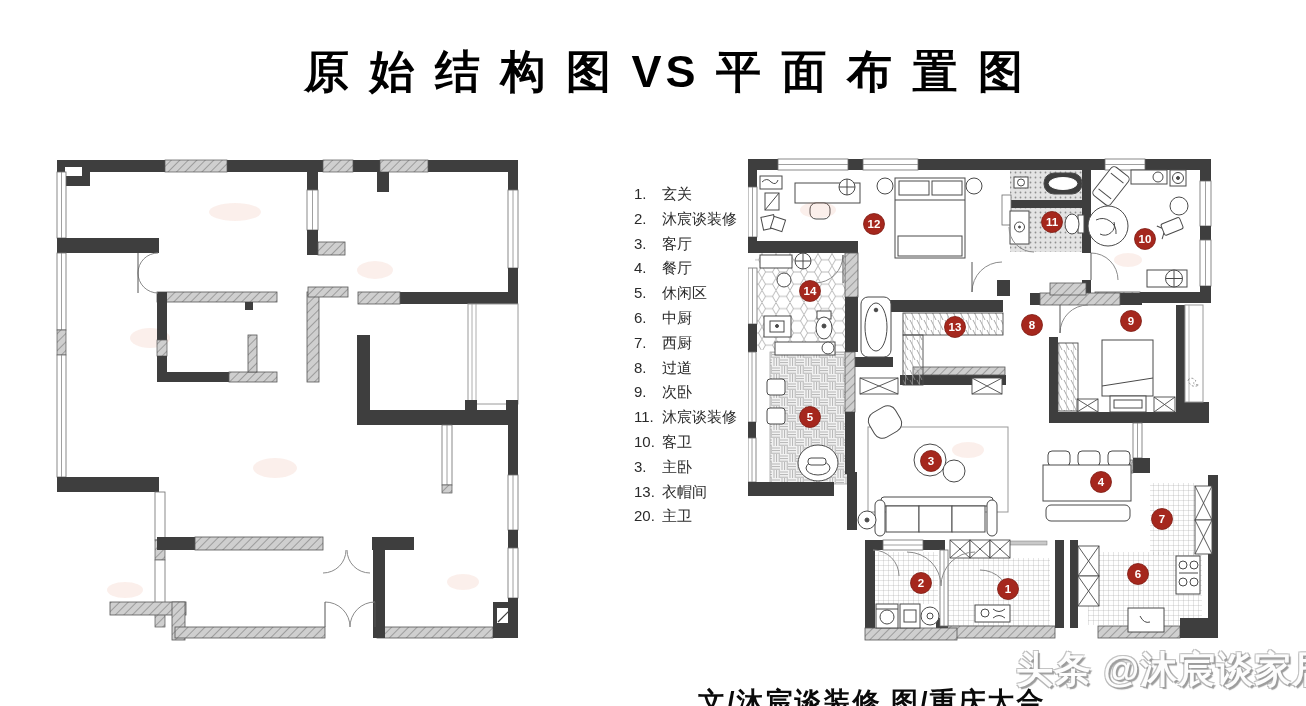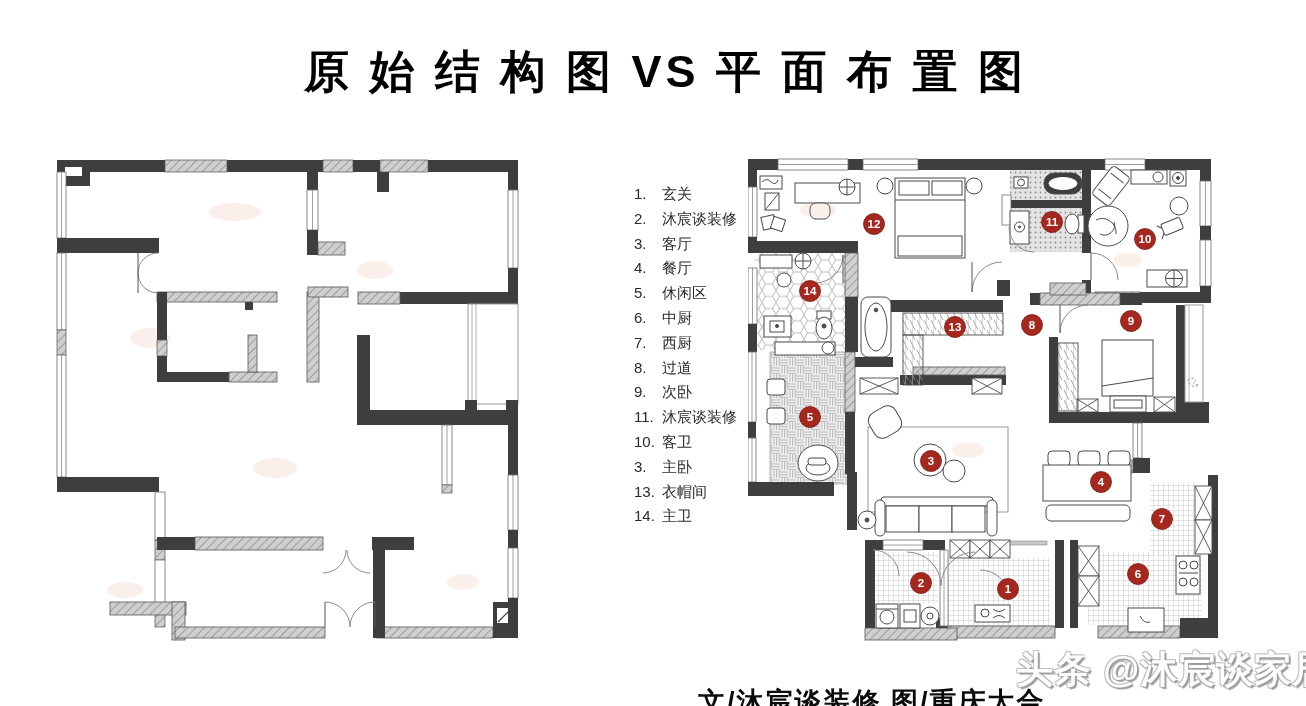--- a/index.html
+++ b/index.html
@@ -163,21 +163,21 @@
     <li><span class="num">4.</span><span class="lab">餐厅</span></li>
     <li><span class="num">5.</span><span class="lab">休闲区</span></li>
     <li><span class="num">6.</span><span class="lab">中厨</span></li>
     <li><span class="num">7.</span><span class="lab">西厨</span></li>
     <li><span class="num">8.</span><span class="lab">过道</span></li>
     <li><span class="num">9.</span><span class="lab">次卧</span></li>
     <li><span class="num">11.</span><span class="lab">沐宸谈装修</span></li>
     <li><span class="num">10.</span><span class="lab">客卫</span></li>
     <li><span class="num">3.</span><span class="lab">主卧</span></li>
     <li><span class="num">13.</span><span class="lab">衣帽间</span></li>
-    <li><span class="num">14.</span><span class="lab">主卫</span></li>
+    <li><span class="num">20.</span><span class="lab">主卫</span></li>
   </ul>
 
 <svg id="right-plan" class="plan" width="470" height="500" viewBox="0 0 470 500">
   <defs>
     <pattern id="hatchR" width="6" height="6" patternUnits="userSpaceOnUse" patternTransform="rotate(45)">
       <rect width="6" height="6" fill="#cfcfcf"></rect>
       <line x1="0" y1="0" x2="0" y2="6" stroke="#8f8f8f" stroke-width="1.6"></line>
     </pattern>
     <pattern id="gridP" width="5" height="5" patternUnits="userSpaceOnUse">
       <path d="M5 0 H0 V5" fill="none" stroke="#a8a8a8" stroke-width="0.6"></path>

